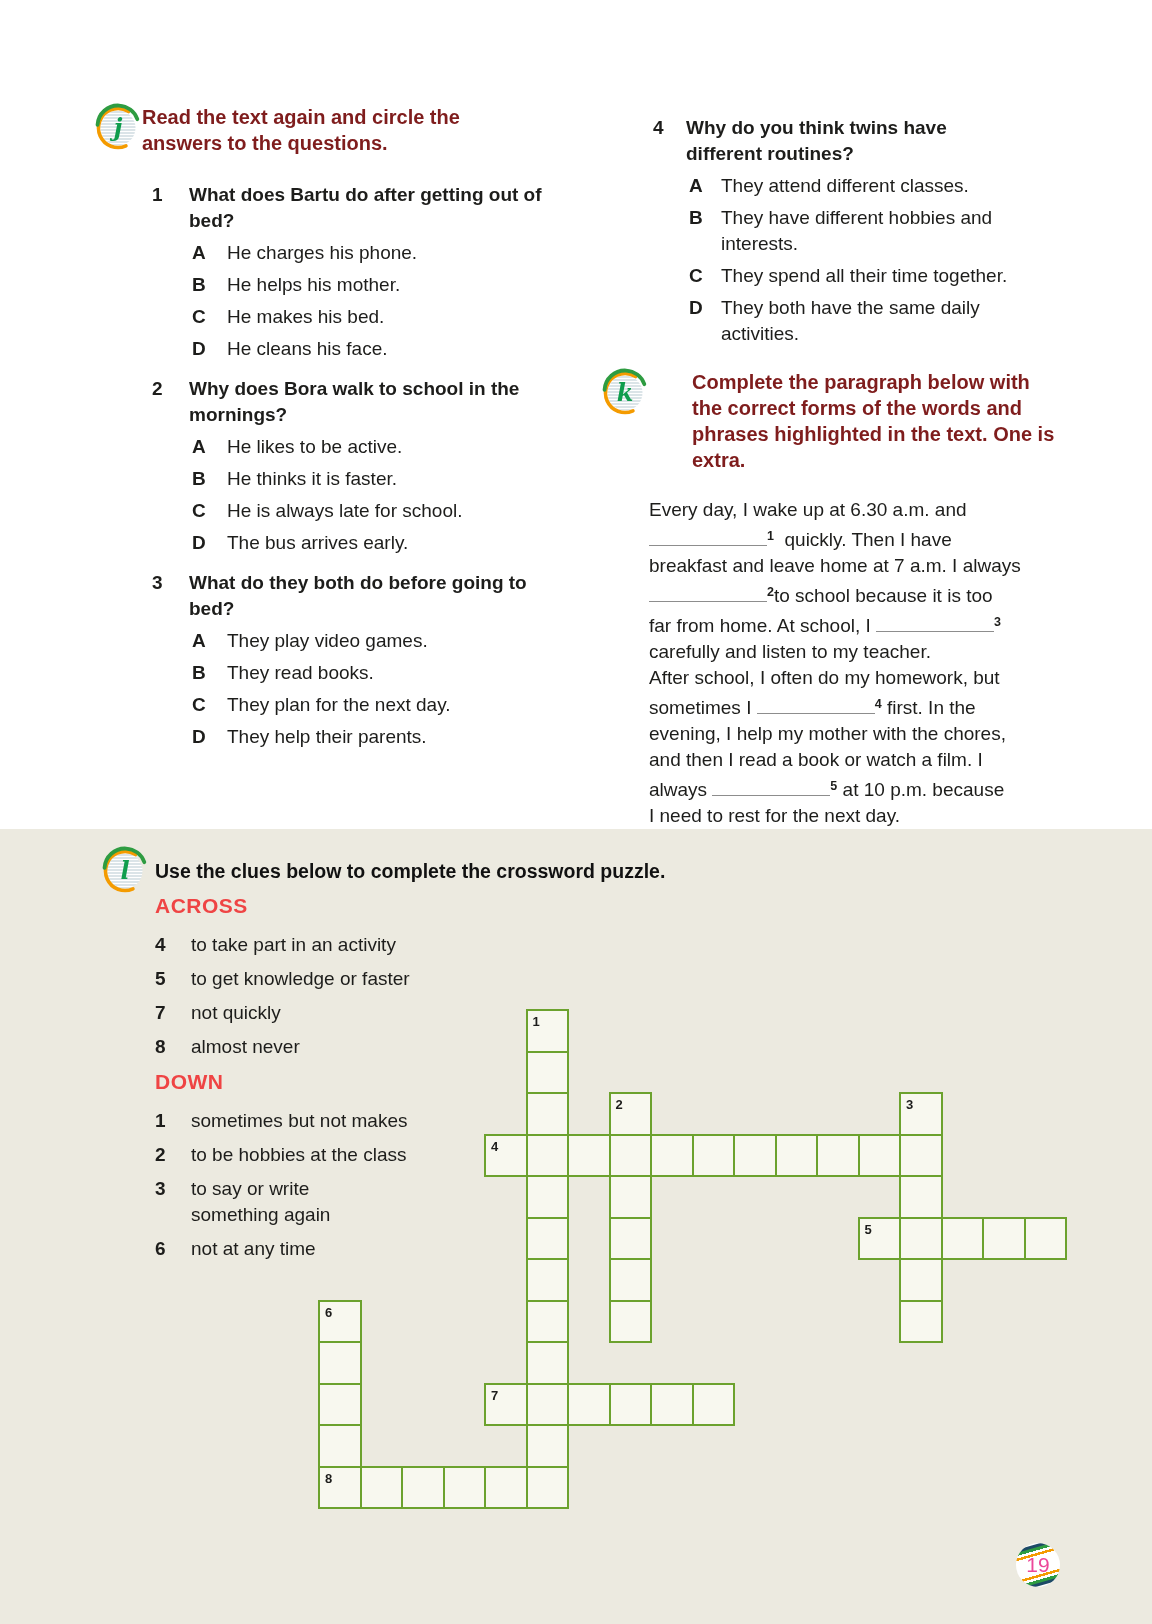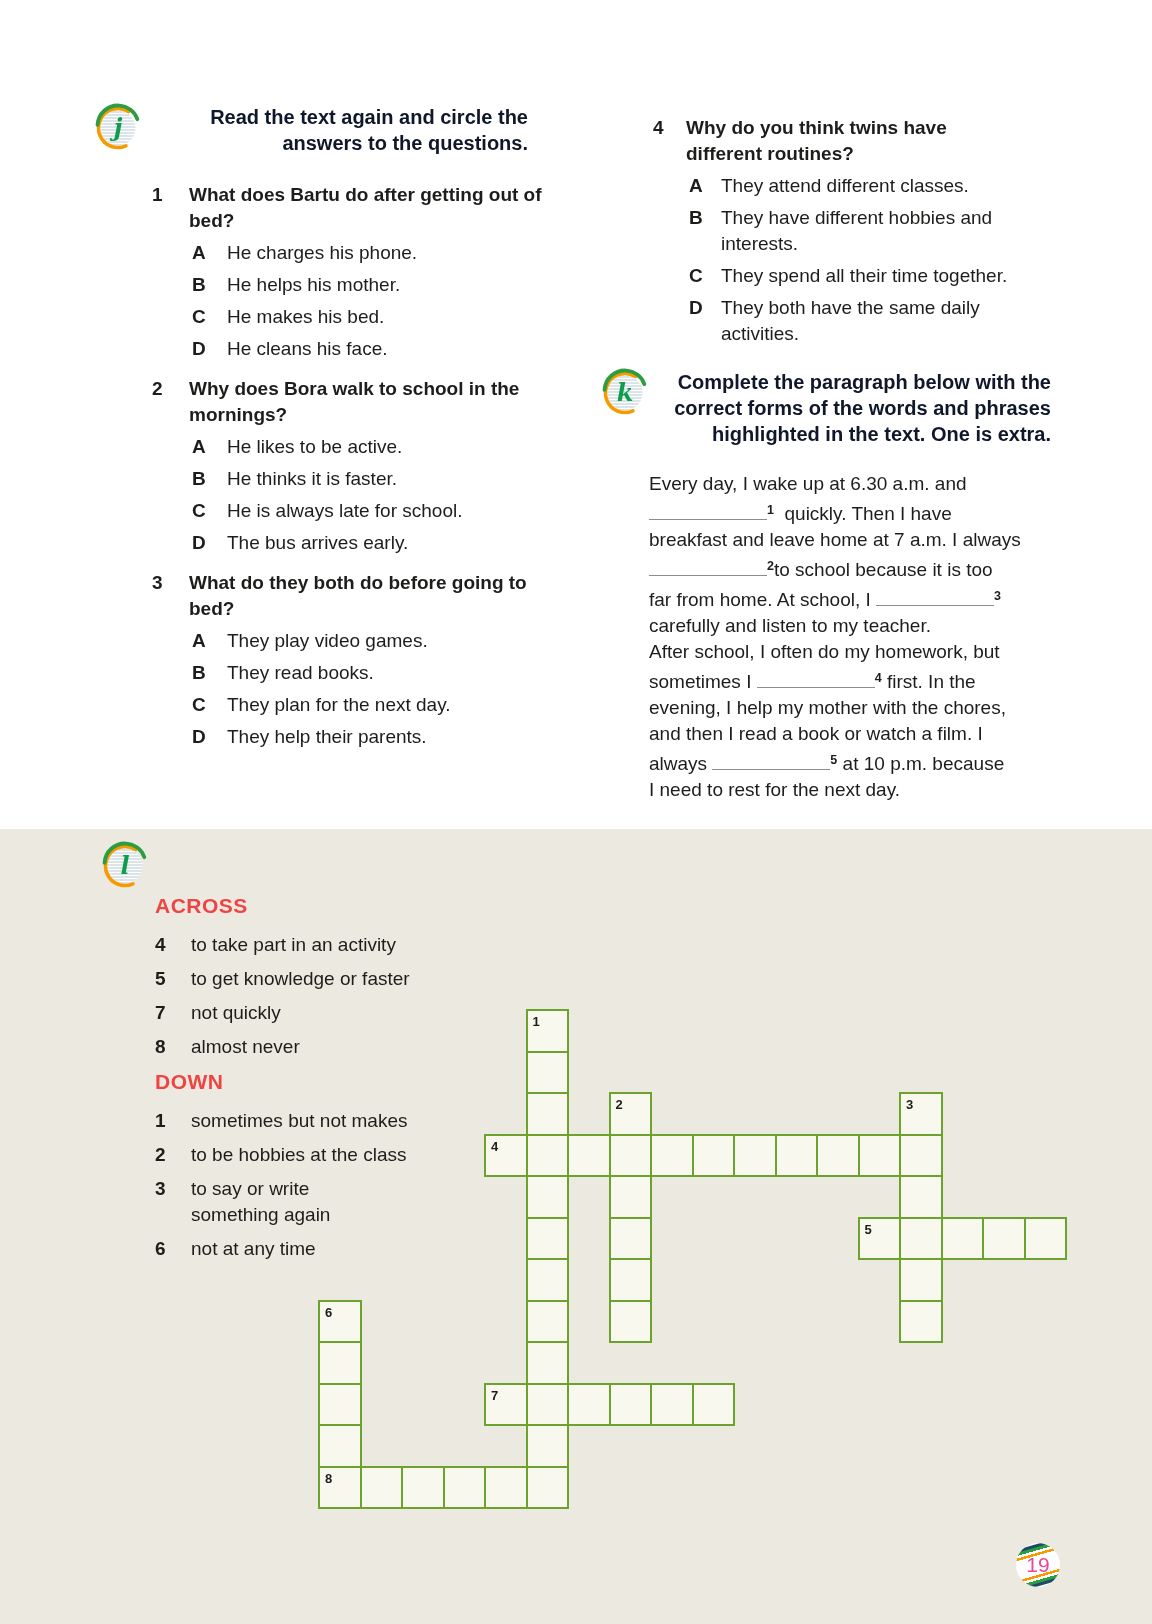--- a/index.html
+++ b/index.html
@@ -4,27 +4,27 @@
 <style>
   html,body{margin:0;padding:0;background:#fff;}
   .page{position:relative;width:1152px;height:1624px;background:#ffffff;overflow:hidden;
         font-family:"Liberation Sans",sans-serif;color:#1d1d1b;font-size:19px;line-height:26px;}
   .panel{position:absolute;left:0;top:829px;width:1152px;height:795px;background:#eceae0;}
 
   
   .ex-header{display:flex;align-items:flex-start;}
   .ex-icon{flex:0 0 46px;width:46px;height:48px;position:relative;}
   .ex-icon svg{position:absolute;left:-4px;top:-2px;}
-  .ex-title{font-weight:bold;font-size:20px;line-height:26px;margin:0;color:#0f172a;text-align:right;}
+  .ex-title{font-weight:bold;font-size:20px;line-height:26px;margin:0;color:#7f1d1d;}
 
   
   .col-left{position:absolute;left:96px;top:104px;width:470px;}
   .col-right{position:absolute;left:603px;top:104px;width:462px;}
   .col-left .ex-title{width:386px;}
-  .col-right .k-title{width:402px;}
+  .col-right .k-title{width:402px;margin-left:43px;}
 
   
   #questions-left{margin-top:26px;margin-left:56px;}
   .q{display:grid;grid-template-columns:37px auto;margin-bottom:8px;}
   .col-right .q{grid-template-columns:33px auto;}
   .qnum{font-weight:bold;}
   .qtext{font-weight:bold;margin-bottom:6px;}
   .col-left .qtext{max-width:368px;}
   .col-right .qtext{max-width:300px;}
   .opts{grid-column:2;}
@@ -234,20 +234,21 @@
         <rect width="4" height="3" fill="#ffffff"></rect>
         <line x1="0" y1="1" x2="4" y2="1" stroke="#c3d2da" stroke-width="1.2"></line>
       </pattern>
           </defs>
       <circle cx="26" cy="26" r="17.5" fill="url(#h-l)"></circle>
       <circle cx="26" cy="26" r="19.5" fill="none" stroke="#f49b00" stroke-width="3.6" stroke-dasharray="80 43" transform="rotate(66 26 26)" stroke-linecap="round"></circle>
       <circle cx="26" cy="24" r="20.5" fill="none" stroke="#2e9c41" stroke-width="3.8" stroke-dasharray="56 73" transform="rotate(183 26 24)" stroke-linecap="round"></circle>
       <text x="26" y="34" text-anchor="middle" font-family="'DejaVu Serif',serif" font-style="italic" font-weight="bold" font-size="24" fill="#0f9d4d">l</text>
     </svg>
       </span>
+    <h2 class="l-title">Use the clues below to complete the crossword puzzle.</h2>
   </div>
 
   <h3 class="clue-label" id="across-label">ACROSS</h3>
   <div class="clue-list" id="across-list">
       <div class="clue">
         <span class="cnum">4</span>
         <span class="ctext">to take part in an activity</span>
       </div>
       <div class="clue">
         <span class="cnum">5</span>

